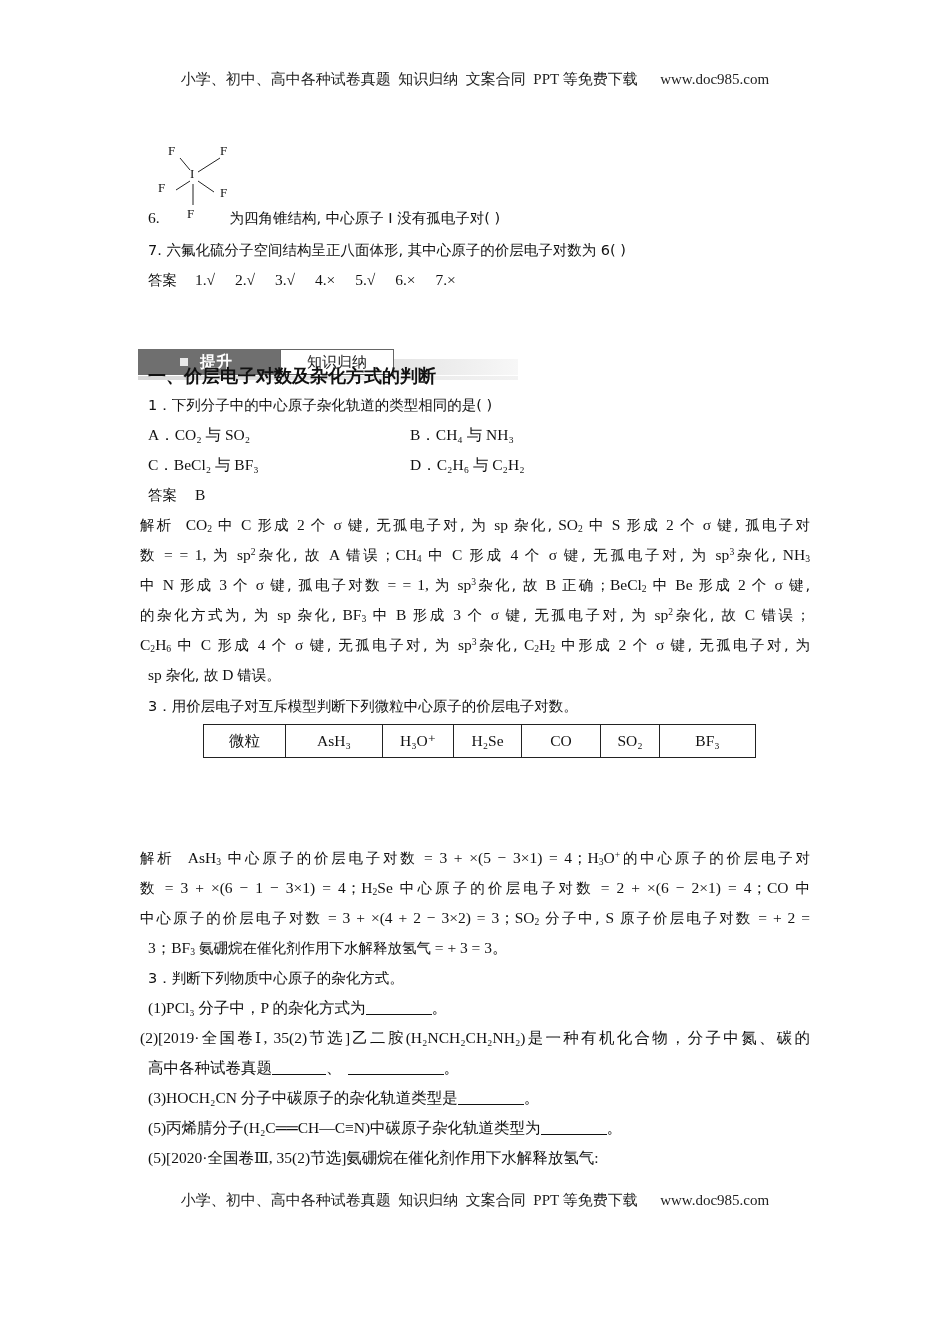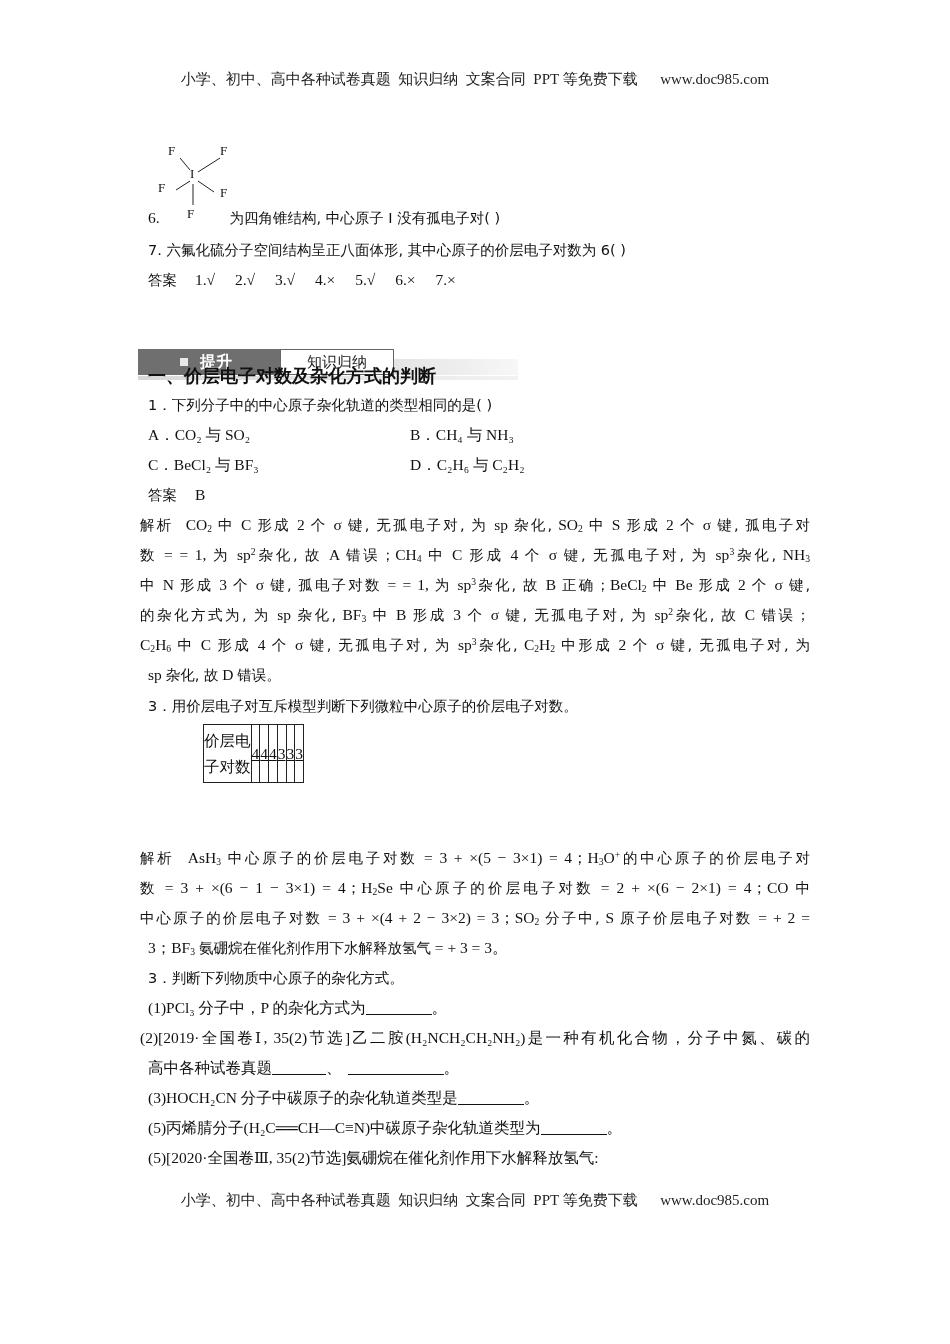--- a/index.html
+++ b/index.html
@@ -105,31 +105,28 @@
 <div class="jline" style="top:545px"><span class="cjk">数</span> = = 1, <span class="cjk">为</span> sp<sup>2</sup><span class="cjk">杂化,  故</span> A <span class="cjk">错误；</span>CH<sub>4</sub> <span class="cjk">中</span> C <span class="cjk">形成</span> 4 <span class="cjk">个</span> σ <span class="cjk">键,  无孤电子对,  为</span> sp<sup>3</sup><span class="cjk">杂化,</span>  NH<sub>3</sub></div>
 <div class="jline" style="top:575px"><span class="cjk">中</span> N <span class="cjk">形成</span> 3 <span class="cjk">个</span> σ <span class="cjk">键,  孤电子对数</span> = = 1, <span class="cjk">为</span> sp<sup>3</sup><span class="cjk">杂化,  故</span> B <span class="cjk">正确；</span>BeCl<sub>2</sub> <span class="cjk">中</span> Be <span class="cjk">形成</span> 2 <span class="cjk">个</span> σ <span class="cjk">键,</span></div>
 <div class="jline" style="top:605px"><span class="cjk">的杂化方式为,  为</span> sp <span class="cjk">杂化,</span>  BF<sub>3</sub> <span class="cjk">中</span> B <span class="cjk">形成</span> 3 <span class="cjk">个</span> σ <span class="cjk">键,  无孤电子对,  为</span> sp<sup>2</sup><span class="cjk">杂化,  故</span> C <span class="cjk">错误；</span></div>
 <div class="jline" style="top:635px">C<sub>2</sub>H<sub>6</sub> <span class="cjk">中</span> C <span class="cjk">形成</span> 4 <span class="cjk">个</span> σ <span class="cjk">键,  无孤电子对,  为</span> sp<sup>3</sup><span class="cjk">杂化,</span>  C<sub>2</sub>H<sub>2</sub> <span class="cjk">中形成</span> 2 <span class="cjk">个</span> σ <span class="cjk">键,  无孤电子对,  为</span></div>
 <div class="line" style="top:665px">sp <span class="cjk">杂化,  故</span> D <span class="cjk">错误。</span></div>
 
 <div class="line cjk" style="top:696px">3．用价层电子对互斥模型判断下列微粒中心原子的价层电子对数。</div>
 
 <table class="vt">
   <tbody>
-  <tr class="r2">
-    <td class="cjk" style="line-height:26px">
-      <span>价层电</span><br>
-      <span>子对数</span>
-    </td>
-    <td class="u">4</td>
-    <td class="u">4</td>
-    <td class="u">4</td>
-    <td class="u">3</td>
-    <td class="u">3</td>
-    <td class="u">3</td>
+      <tr class="r1">
+    <td style="width:81px" class="cjk">微粒</td>
+    <td style="width:96px">AsH₃</td>
+    <td style="width:70px">H₃O⁺</td>
+    <td style="width:67px">H₂Se</td>
+    <td style="width:78px">CO</td>
+    <td style="width:58px">SO₂</td>
+    <td style="width:95px">BF₃</td>
   </tr>
 </tbody>
   </table>
 
 <div class="jline" style="top:848px"><span class="cjk">解析</span>&nbsp;&nbsp;AsH<sub>3</sub> <span class="cjk">中心原子的价层电子对数</span> = 3 + ×(5 − 3×1) = 4；H<sub>3</sub>O<sup>+</sup><span class="cjk">的中心原子的价层电子对</span></div>
 <div class="jline" style="top:878px"><span class="cjk">数</span> = 3 +  ×(6 − 1 − 3×1) = 4；H<sub>2</sub>Se <span class="cjk">中心原子的价层电子对数</span> = 2 +  ×(6 − 2×1) = 4；CO <span class="cjk">中</span></div>
 <div class="jline" style="top:908px"><span class="cjk">中心原子的价层电子对数</span> = 3 + ×(4 + 2 − 3×2) = 3；SO<sub>2</sub> <span class="cjk">分子中,</span>  S <span class="cjk">原子价层电子对数</span> =  + 2 =</div>
 <div class="line" style="top:938px">3；BF<sub>3</sub> <span class="cjk">氨硼烷在催化剂作用下水解释放氢气</span> =  + 3 = 3。</div>
 
 <div class="line cjk" style="top:968px">3．判断下列物质中心原子的杂化方式。</div>

